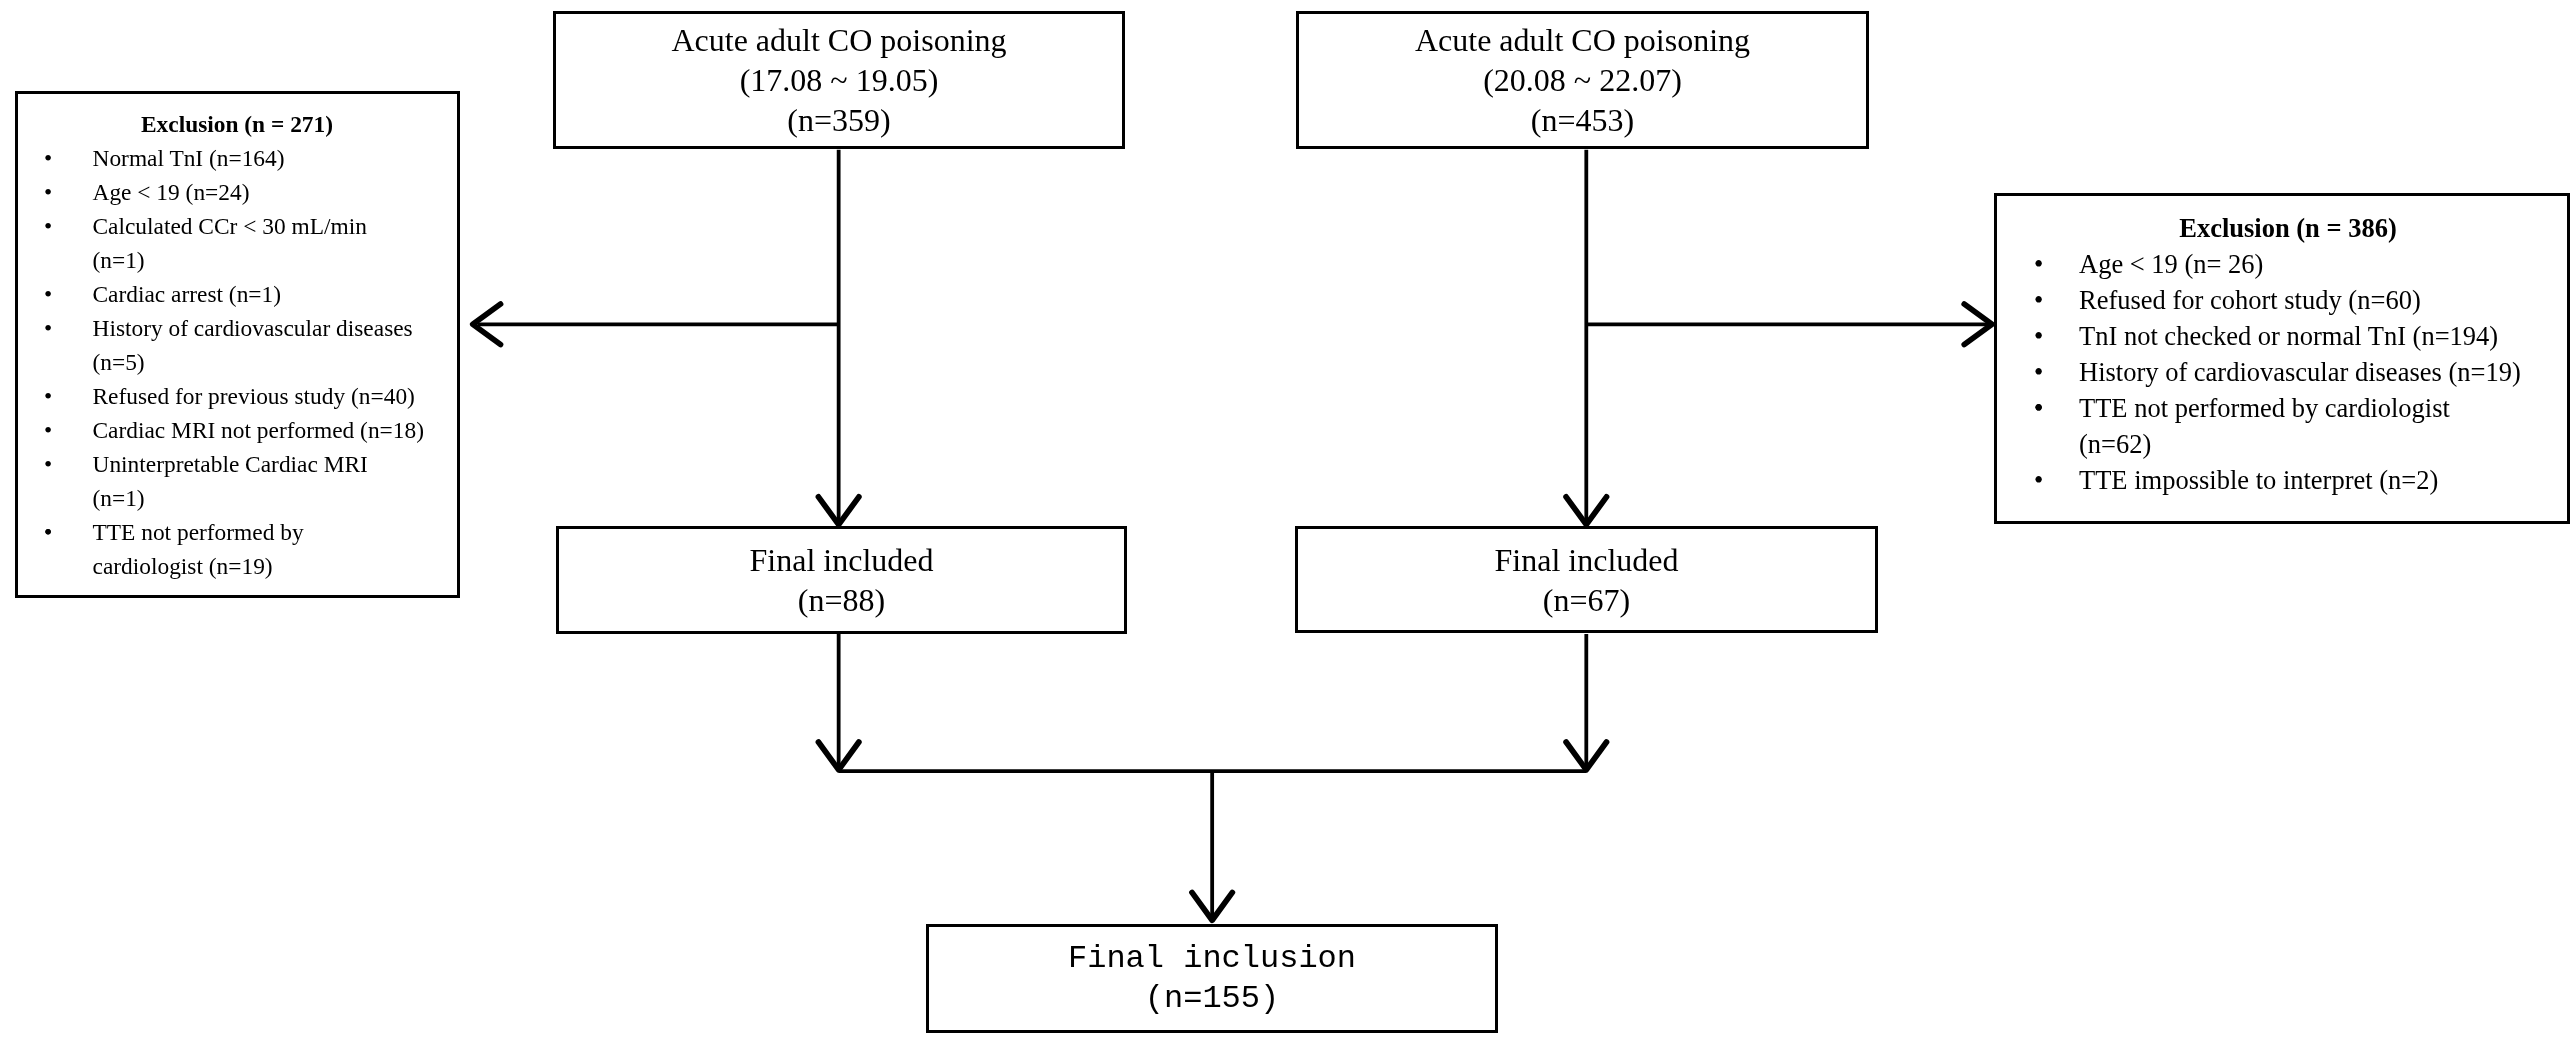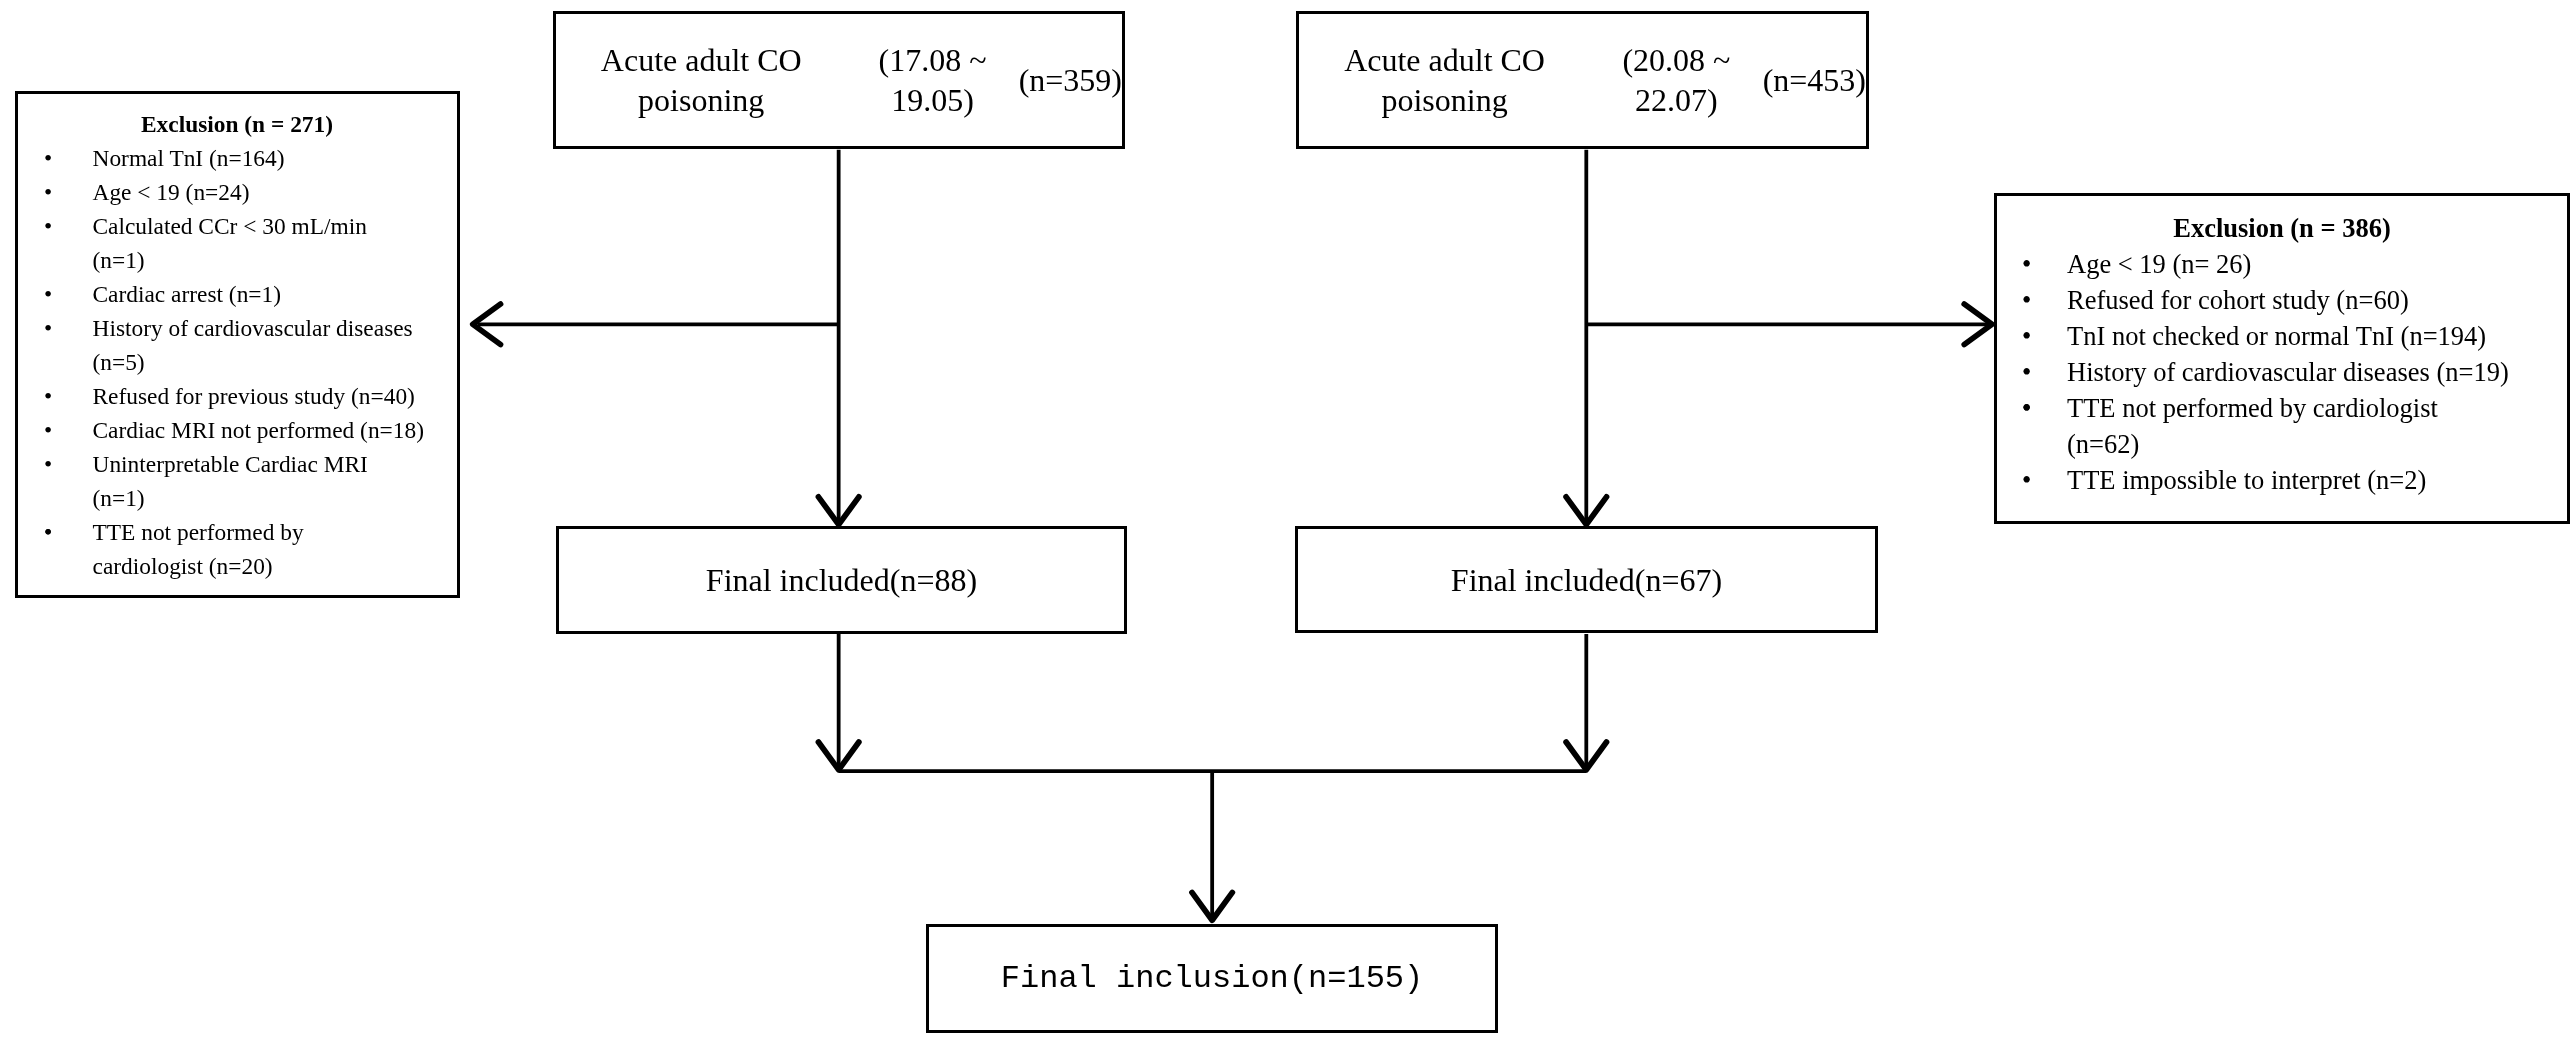--- a/index.html
+++ b/index.html
@@ -28,21 +28,21 @@
   .flowline { stroke-width: 6px; }
   .chevron  { stroke-width: 9px; stroke-linecap: round; stroke-linejoin: round; }
 
   
   .box {
     position: absolute;
     box-sizing: border-box;
     background: #ffffff;
     border: 3.8px solid #000000;
     display: flex;
-    flex-direction: row;
+    flex-direction: column;
     justify-content: center;
     align-items: center;
     text-align: center;
     font-size: 32px;
     line-height: 40px;
   }
 
   
   .excl {
     position: absolute;
@@ -76,20 +76,21 @@
     padding-top: 12.6px;
   }
   #excl-left li { padding-left: 75px; }
   #excl-left .bullet { left: 26.5px; }
 
   #excl-right {
     left: 1994px; top: 166px;
     width: 576px; height: 331px;
     font-size: 26.5px; line-height: 36px;
     padding-top: 14px;
+    padding-left: 12px;
   }
   #excl-right li { padding-left: 70px; }
   #excl-right .bullet { left: 25px; }
 
   #cohort1 { left: 553px;  top: 11.4px;  width: 572px; height: 138px; }
   #cohort2 { left: 1296px; top: 11.4px;  width: 573px; height: 138px; }
   #final1  { left: 556px;  top: 526px; width: 571px; height: 108px; }
   #final2  { left: 1295px; top: 526px; width: 583px; height: 107px; }
   #final-total { left: 926px; top: 924px; width: 572px; height: 109px; font-family: Liberation Mono, monospace; }
 </style>
@@ -153,21 +154,21 @@
       <li>
         <span class="bullet">•</span>
         <span class="item-text">Uninterpretable Cardiac MRI
 (n=1)</span></li>
       <li>
         <span class="bullet">•</span>
         </li>
       <li>
         <span class="bullet">•</span>
         <span class="item-text">TTE not performed by
-cardiologist (n=20)</span></li>
+cardiologist (n=19)</span></li>
     </ul>
   </div>
 
   <div class="excl" id="excl-right">
     <div class="title">Exclusion (n = 386)</div>
     <ul>
       <li>
         <span class="bullet">•</span>
         <span class="item-text">Age &lt; 19 (n= 26)</span></li>
       <li>

